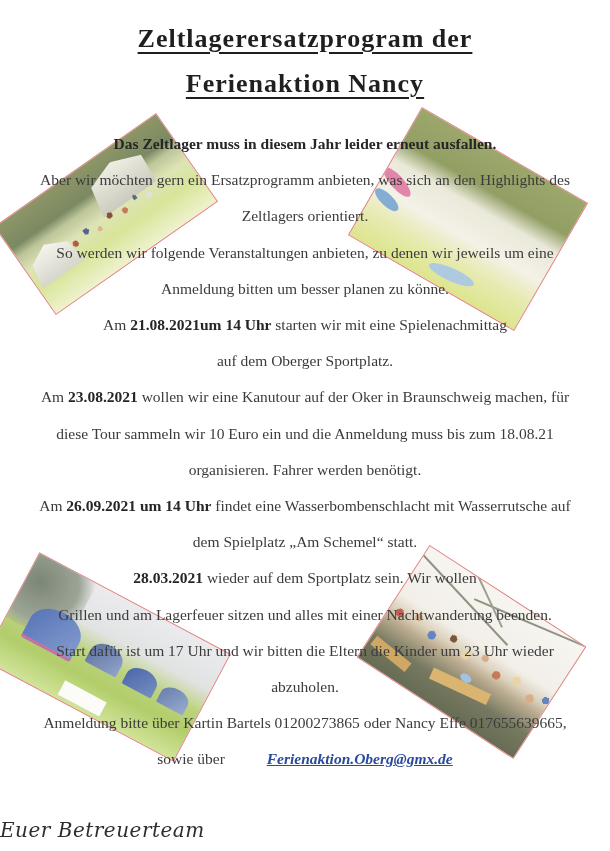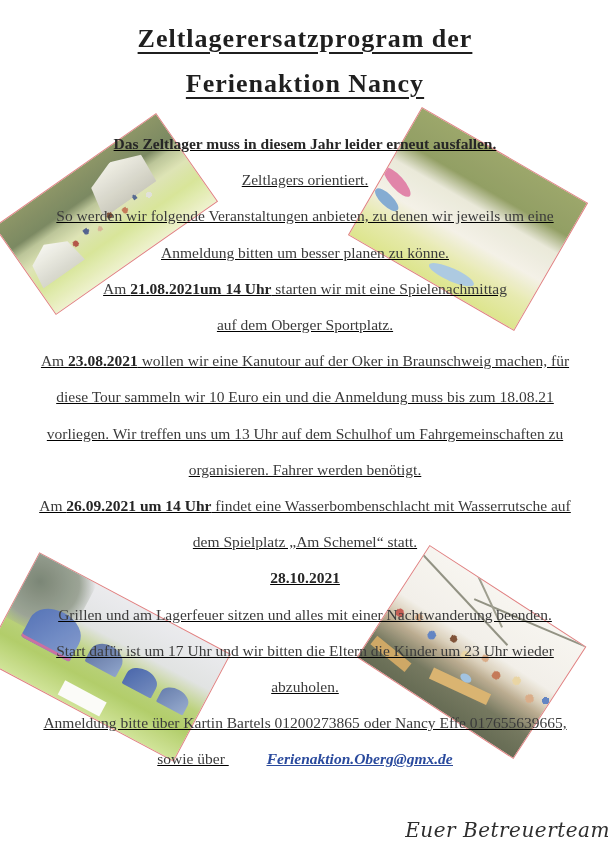--- a/index.html
+++ b/index.html
@@ -68,29 +68,29 @@
   #photo-bottom-right .table-1{left:38%;top:72%;width:34%;height:9%;background:#d9b06a;transform:rotate(-8deg);}
   #photo-bottom-right .table-2{left:2%;top:80%;width:24%;height:8%;background:#cda45e;transform:rotate(6deg);}
   #photo-bottom-right .plate{left:52%;top:66%;width:12px;height:8px;border-radius:50%;background:#9ec0e0;}
 
   
   .title-block{position:absolute;left:0;top:16px;width:100%;text-align:center;z-index:2;}
   .title-line{
     font-size:26px;font-weight:bold;color:#1f1f1f;letter-spacing:1px;line-height:45px;
     text-decoration:underline;text-decoration-thickness:2px;text-underline-offset:5px;
   }
-  #body-lines{position:absolute;left:10px;right:10px;top:126px;z-index:2;text-decoration:underline;}
+  #body-lines{position:absolute;left:10px;right:10px;top:126px;z-index:2;}
   .bline{
     height:36.2px;display:flex;align-items:center;justify-content:center;
     font-size:15.5px;color:#3b3b3b;white-space:pre;
   }
   .bline .bold{font-weight:bold;color:#262626;}
   .email-link{font-weight:bold;font-style:italic;text-decoration:underline;cursor:pointer;margin-left:38px;}
   .signature{
-    position:absolute;left:0;top:818px;width:100%;text-align:right;z-index:2;
+    position:absolute;left:0;top:818px;width:100%;text-align:left;z-index:2;
     font-size:20px;font-style:italic;color:#2e2e2e;letter-spacing:.5px;
     font-family:"DejaVu Serif","Liberation Serif",serif;
   }
 </style>
 </head>
 <body>
 
 <div class="photo" id="photo-top-left">
   <div class="shape pavilion-a"></div>
   <div class="shape pavilion-b"></div>
@@ -119,32 +119,32 @@
   <div class="shape plate"></div>
 </div>
 
 <div class="title-block">
   <div class="title-line">Zeltlagerersatzprogram der</div>
   <div class="title-line">Ferienaktion Nancy</div>
 </div>
 
 <div id="body-lines">
     <div class="bline"><span class="bold">Das Zeltlager muss in diesem Jahr leider erneut ausfallen.</span></div>
+    <div class="bline"><span>Aber wir möchten gern ein Ersatzprogramm anbieten, was sich an den Highlights des</span></div>
     <div class="bline"><span>Zeltlagers orientiert.</span></div>
     <div class="bline"><span>So werden wir folgende Veranstaltungen anbieten, zu denen wir jeweils um eine</span></div>
     <div class="bline"><span>Anmeldung bitten um besser planen zu könne.</span></div>
     <div class="bline"><span>Am </span><span class="bold">21.08.2021um 14 Uhr</span><span> starten wir mit eine Spielenachmittag</span></div>
     <div class="bline"><span>auf dem Oberger Sportplatz.</span></div>
     <div class="bline"><span>Am </span><span class="bold">23.08.2021</span><span> wollen wir eine Kanutour auf der Oker in Braunschweig machen, für</span></div>
     <div class="bline"><span>diese Tour sammeln wir 10 Euro ein und die Anmeldung muss bis zum 18.08.21</span></div>
-    <div class="bline"><span>vorliegen. Wir treffen uns um 13 Uhr auf dem Schulhof um Fahrgemeinschaften zu</span></div>
     <div class="bline"><span>organisieren. Fahrer werden benötigt.</span></div>
     <div class="bline"><span>Am </span><span class="bold">26.09.2021 um 14 Uhr</span><span> findet eine Wasserbombenschlacht mit Wasserrutsche auf</span></div>
     <div class="bline"><span>dem Spielplatz „Am Schemel“ statt.</span></div>
-    <div class="bline"><span class="bold">28.10.2021</span></div>
+    <div class="bline"><span class="bold">28.03.2021</span><span> wieder auf dem Sportplatz sein. Wir wollen</span></div>
     <div class="bline"><span>Grillen und am Lagerfeuer sitzen und alles mit einer Nachtwanderung beenden.</span></div>
     <div class="bline"><span>Start dafür ist um 17 Uhr und wir bitten die Eltern die Kinder um 23 Uhr wieder</span></div>
     <div class="bline"><span>abzuholen.</span></div>
     <div class="bline"><span>Anmeldung bitte über Kartin Bartels 01200273865 oder Nancy Effe 017655639665,</span></div>
     <div class="bline"><span>sowie über </span><a class="email-link" style="color: rgb(42, 74, 157);">Ferienaktion.Oberg@gmx.de</a></div>
   </div>
 
 <div class="signature">Euer Betreuerteam</div>
 
 </body></html>

